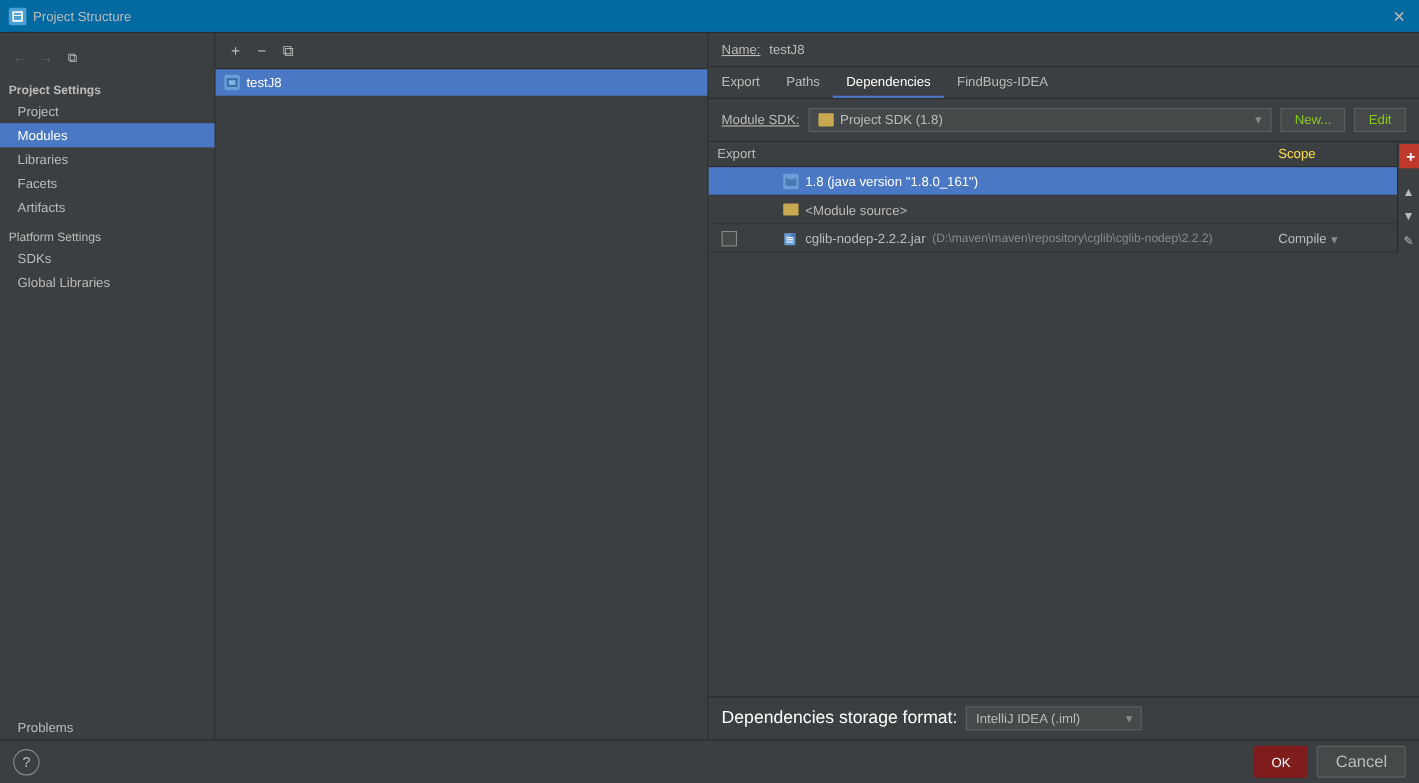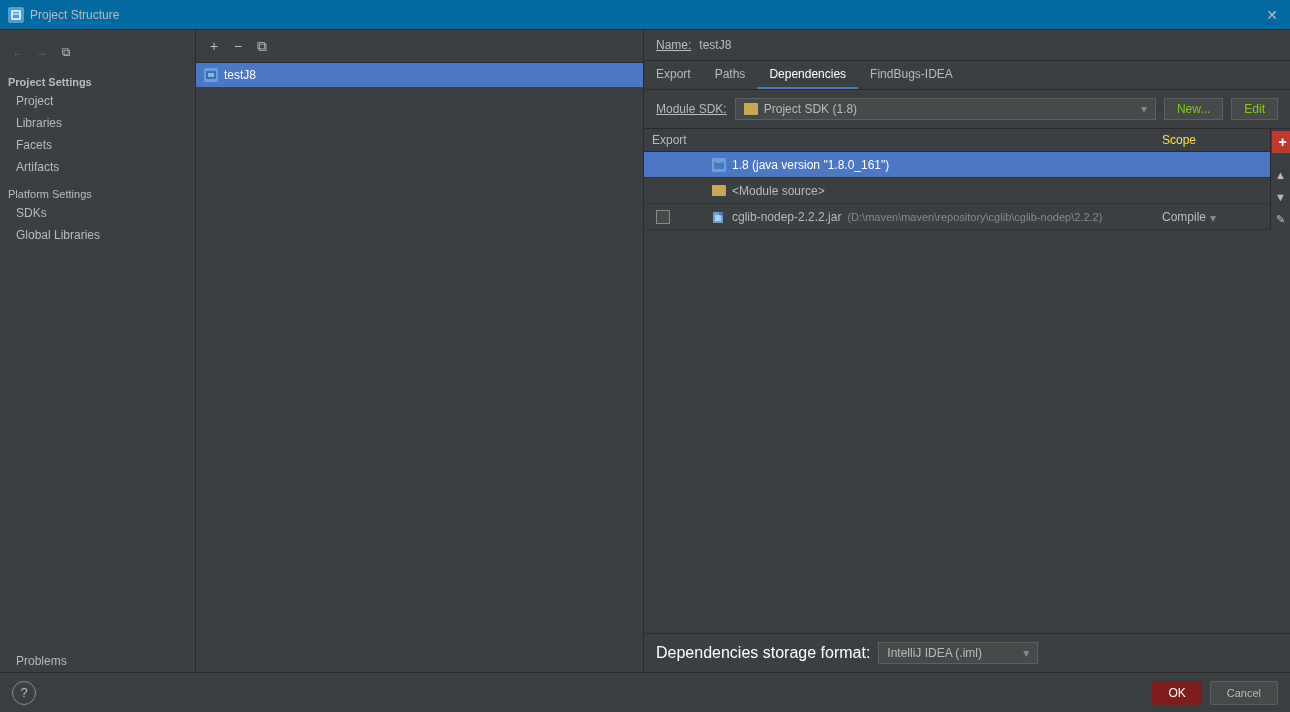--- a/index.html
+++ b/index.html
@@ -407,21 +407,21 @@
       padding: 5px 16px;
       font-size: 12px;
       cursor: pointer;
       border-radius: 2px;
     }
     .btn-cancel {
       background: #45494a;
       border: 1px solid #5a5f60;
       color: #bbbbbb;
       padding: 5px 16px;
-      font-size: 11px;
+      font-size: 15px;
       cursor: pointer;
       border-radius: 2px;
     }
 
     .full-layout {
       display: flex;
       flex-direction: column;
       height: 712px;
     }
 
@@ -463,20 +463,23 @@
       <div class="sidebar-nav-bar">
         <div class="nav-btn disabled">←</div>
         <div class="nav-btn disabled">→</div>
         <div class="nav-btn">⧉</div>
       </div>
 
       <div class="sidebar-section-header">Project Settings</div>
 
       <div class="sidebar-item">
         <span>Project</span>
+      </div>
+      <div class="sidebar-item active">
+        <span>Modules</span>
       </div>
       <div class="sidebar-item">
         <span>Libraries</span>
       </div>
       <div class="sidebar-item">
         <span>Facets</span>
       </div>
       <div class="sidebar-item">
         <span>Artifacts</span>
       </div>

